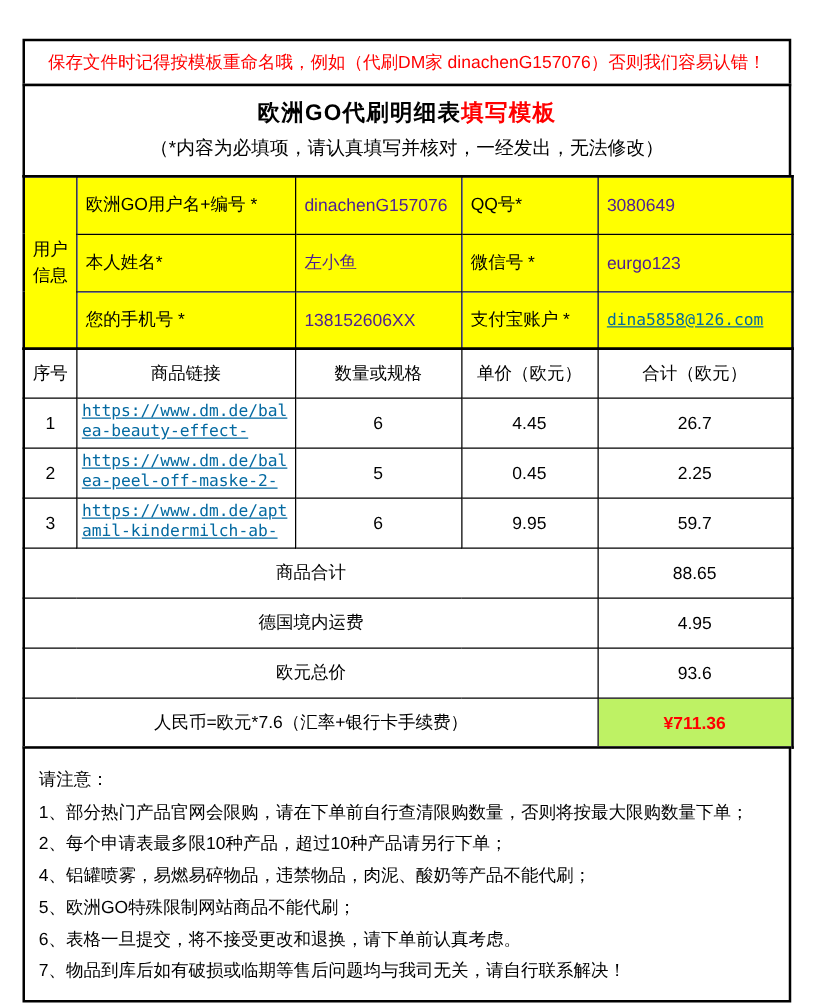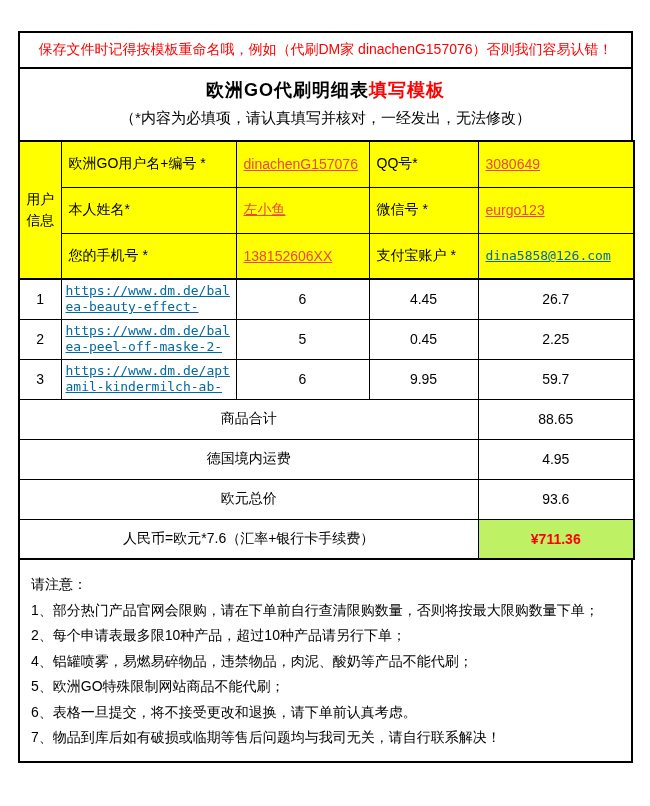--- a/index.html
+++ b/index.html
@@ -16,21 +16,21 @@
   .title-main { font-size: 18px; font-weight: bold; letter-spacing: 1px; }
   .title-red { color: #ff0000; }
   .subtitle { font-size: 15px; margin-top: 7px; }
 
   table { border-collapse: collapse; table-layout: fixed; width: 615px; margin-top: -2px; }
   table { border: 2px solid #000; }
   td, th { border: 1px solid #000; font-size: 14px; font-weight: normal; overflow: hidden; }
 
   .info-table td { background: #ffff00; height: 46px; }
   .cell-left { text-align: left; padding-left: 7px; padding-right: 4px; }
-  .red-val { color: #ef4444; text-decoration: underline; }
+  .red-val { color: #4c1d95; }
   .section-label { text-align: center; line-height: 1.5; }
 
   .prod-table .hrow td { height: 39px; text-align: center; }
   .prod-table .drow td { height: 40px; text-align: center; }
   .link { font-family: "DejaVu Sans Mono", "Liberation Mono", monospace; font-size: 13px; line-height: 16px; color: #0369a1; text-decoration: underline; word-break: break-all; display: inline-block; text-align: left; }
   .link-cell { text-align: left; padding: 2px 4px; vertical-align: middle; }
   .srow td { height: 40px; text-align: center; }
   .sum-highlight { background: #bef264; color: #ff0000; font-weight: bold; }
 
   .notes { margin-top: -2px; height: 205px; padding: 12px 12px 0 11px; }
@@ -83,20 +83,27 @@
 
   <table class="prod-table">
     <colgroup>
         <col style="width:42px">
         <col style="width:175px">
         <col style="width:133px">
         <col style="width:109px">
         <col style="width:156px">
       </colgroup>
     <tbody>
+        <tr class="hrow">
+      <td>序号</td>
+      <td>商品链接</td>
+      <td>数量或规格</td>
+      <td>单价（欧元）</td>
+      <td>合计（欧元）</td>
+    </tr>
     <tr class="drow">
       <td>1</td>
       <td class="link-cell"><span class="link">https://www.dm.de/balea-beauty-effect-</span></td>
       <td>6</td>
       <td>4.45</td>
       <td>26.7</td>
     </tr>
     <tr class="drow">
       <td>2</td>
       <td class="link-cell"><span class="link">https://www.dm.de/balea-peel-off-maske-2-</span></td>

